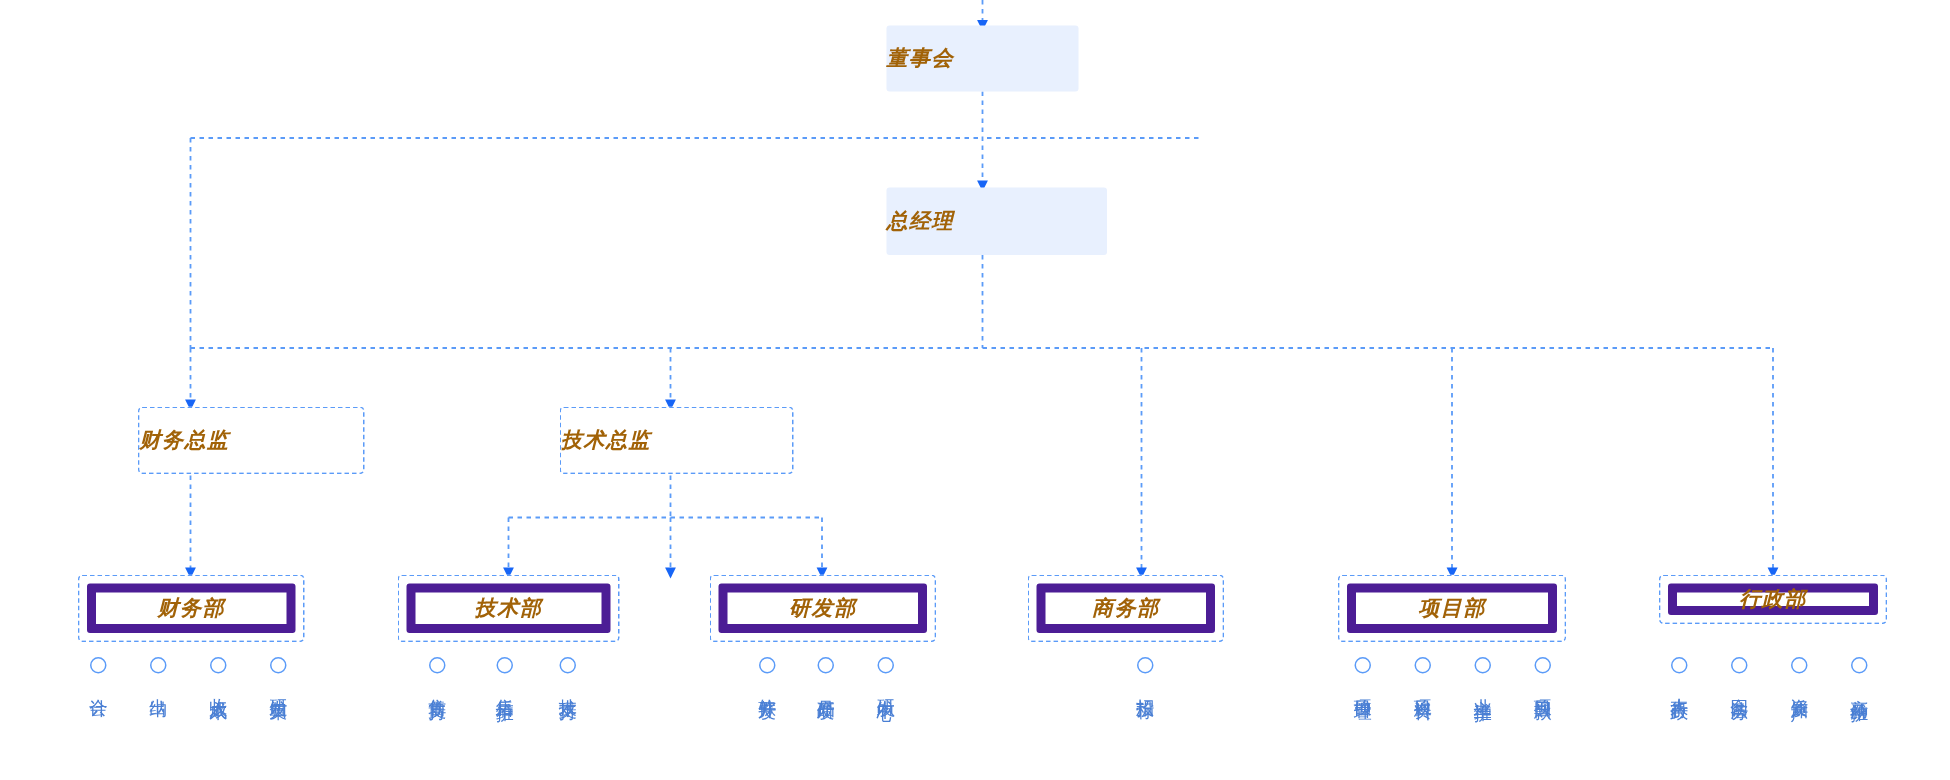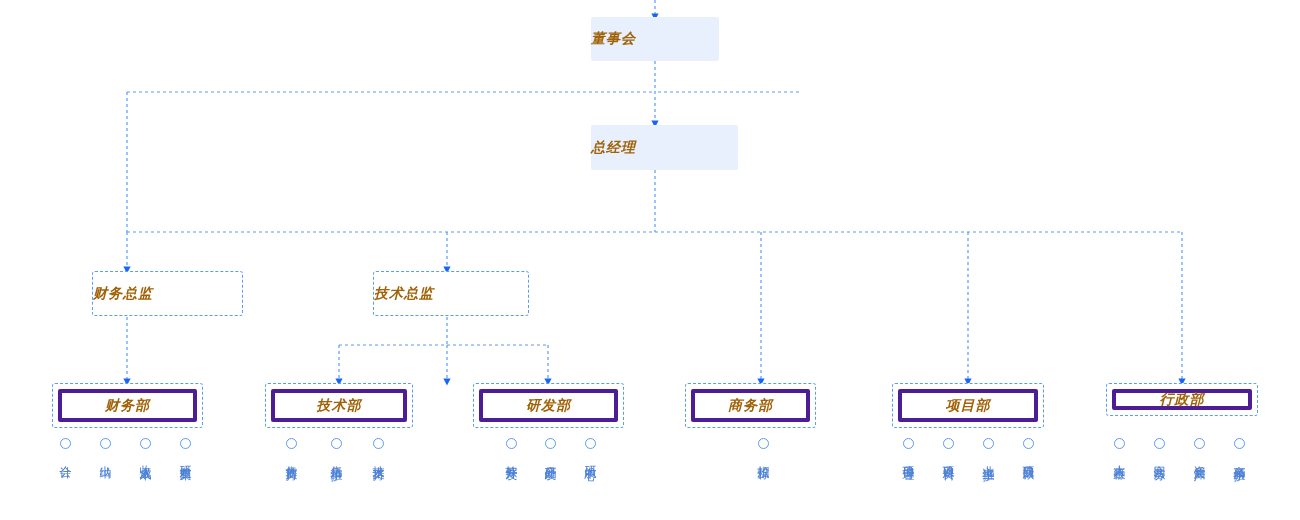--- a/index.html
+++ b/index.html
@@ -30,21 +30,21 @@
     border-radius:2px;
   }
   .node.dashed{
     background:#ffffff;
     border:1px dashed #5b9bf8;
     border-radius:3px;
   }
   .node .inner{
     position:absolute;
     left:5px;top:5px;right:5px;bottom:5px;
-    border:4px solid #4c1d95;
+    border:6px solid #4c1d95;
     border-radius:2px;
     display:flex;align-items:center;justify-content:center;
     pointer-events:none;
   }
 
   
   .leaf{
     position:absolute;
     width:22px;
     display:flex;

